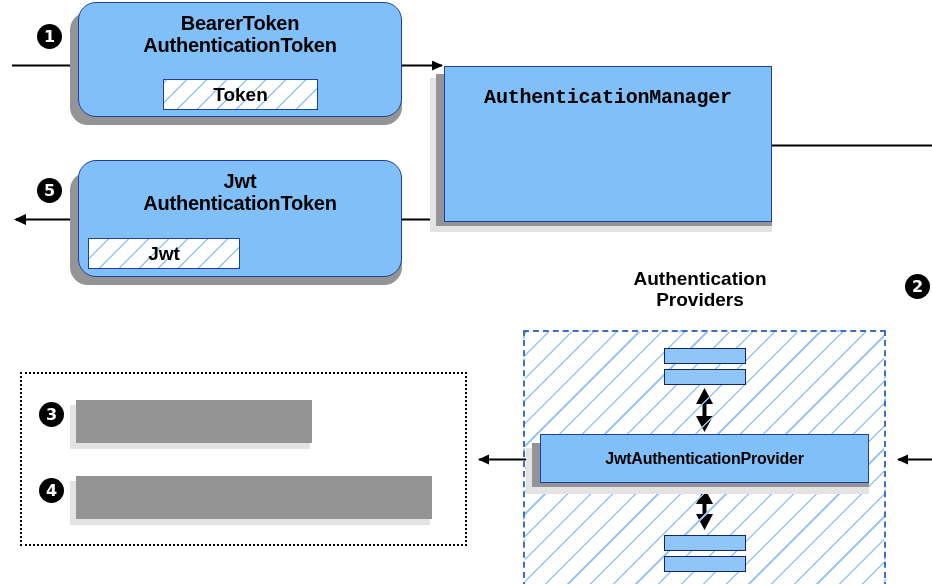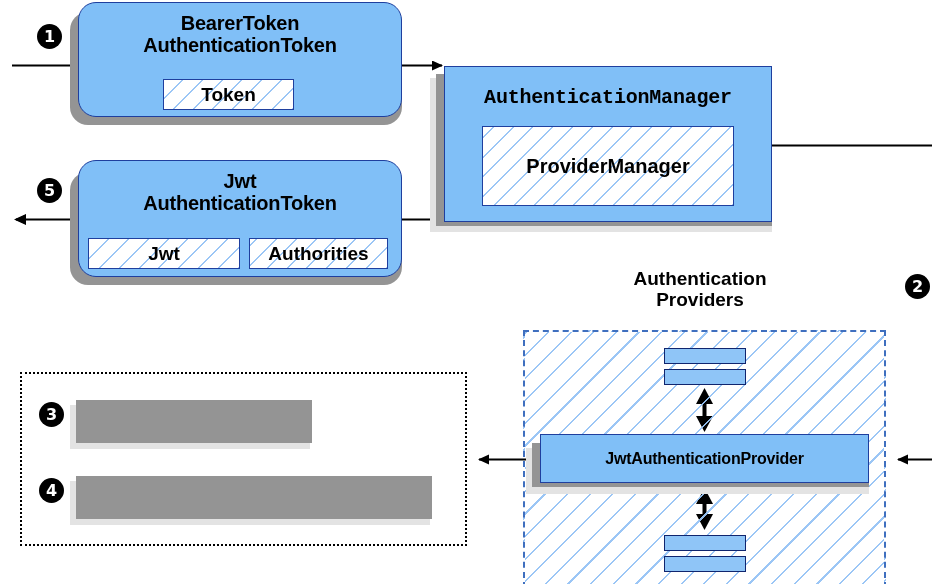--- a/index.html
+++ b/index.html
@@ -134,38 +134,36 @@
     <path d="M692.5,530 L684,514 L701,514 z" fill="#000"></path>
   </svg>
 
   <div class="shadow round" style="left:58px;top:12px;width:332px;height:113px;"></div>
   <div class="node round" style="left:66px;top:2px;width:324px;height:115px;">
     <div class="ttl" style="font-size:20px;margin-top:9px;">
       <span>BearerToken</span><br>
       <span>AuthenticationToken</span>
     </div>
   </div>
-  <div class="sub" style="left:151px;top:79px;width:131px;height:31px;font-size:19px;">Token</div>
+  <div class="sub" style="left:151px;top:79px;width:155px;height:31px;font-size:19px;">Token</div>
 
   <div class="shadow round" style="left:58px;top:172px;width:332px;height:113px;"></div>
   <div class="node round" style="left:66px;top:160px;width:324px;height:117px;">
     <div class="ttl" style="font-size:20px;margin-top:9px;">
       <span>Jwt</span><br>
       <span>AuthenticationToken</span>
     </div>
   </div>
   <div class="sub" style="left:76px;top:238px;width:152px;height:31px;font-size:19px;">Jwt</div>
-  <div class="sub" style="left:237px;top:238px;width:139px;height:31px;font-size:19px;">Authorities</div>
 
   <div class="shadow soft" style="left:418px;top:78px;width:342px;height:154px;"></div>
   <div class="shadow" style="left:424px;top:74px;width:336px;height:152px;"></div>
   <div class="node" style="left:432px;top:66px;width:328px;height:156px;">
     <div class="ttl" style="font-size:20px;margin-top:20px;font-family:Liberation Mono, monospace;">AuthenticationManager</div>
   </div>
-  <div class="sub" style="left:470px;top:126px;width:252px;height:80px;font-size:20px;">ProviderManager</div>
 
   <div class="caption" style="left:562px;top:268px;width:252px;font-size:19px;">
     <span>Authentication</span><br>
     <span>Providers</span>
   </div>
 
   <div class="hatchbox" style="left:511px;top:330px;width:363px;height:258px;"></div>
 
   <div class="bar" style="left:652px;top:348px;width:82px;height:16px;"></div>
   <div class="bar" style="left:652px;top:369px;width:82px;height:16px;"></div>

